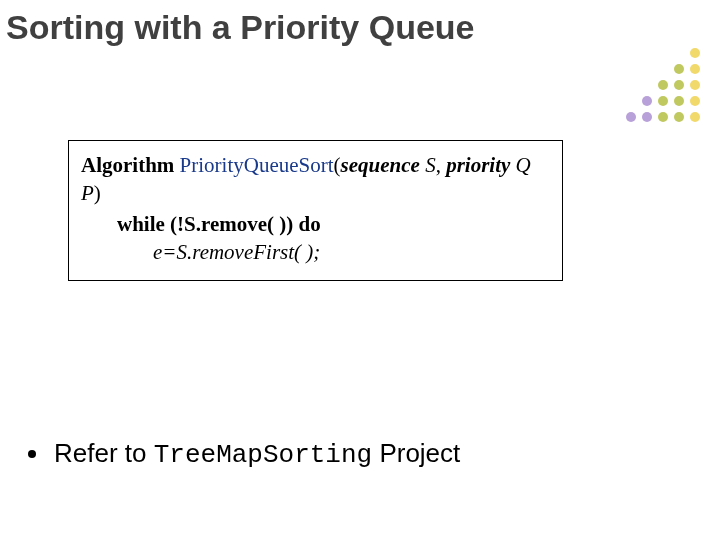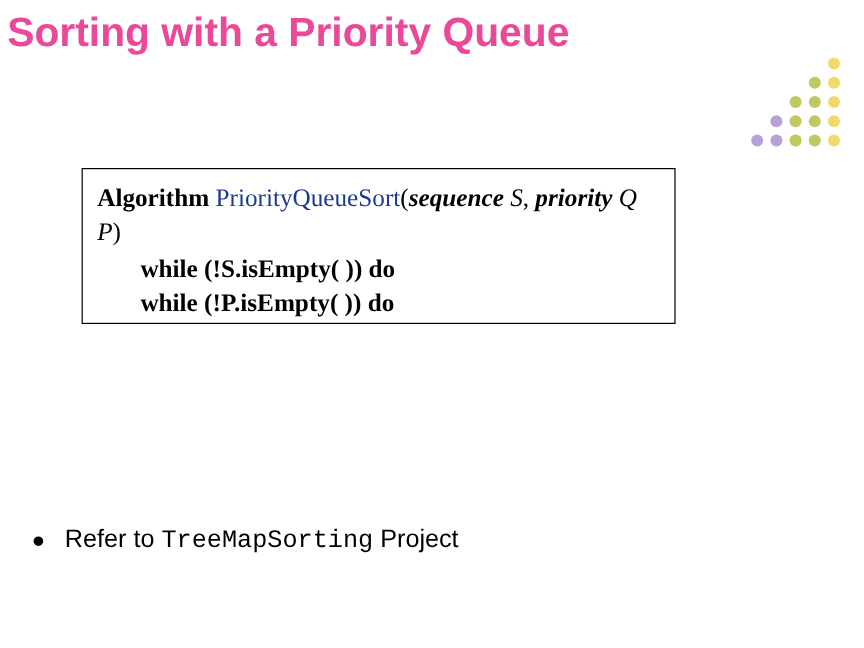--- a/index.html
+++ b/index.html
@@ -8,21 +8,21 @@
     height: 540px;
     background: #ffffff;
     font-family: Arial, Helvetica, sans-serif;
     color: #000000;
     position: relative;
     overflow: hidden;
   }
   .title {
     font-size: 34px;
     font-weight: bold;
-    color: #ec4899;
+    color: #404040;
     padding: 8px 0 0 6px;
   }
   .dots {
     position: absolute;
     top: 48px;
     right: 18px;
     display: grid;
     grid-template-columns: repeat(5, 12px);
     grid-template-rows: repeat(5, 12px);
     gap: 4px;
@@ -35,39 +35,39 @@
   .d-yellow { background: #f2d96b; }
   .d-olive { background: #c0c860; }
   .d-lav { background: #b8a0d8; }
   .d-empty { background: transparent; }
   .algo-box {
     position: absolute;
     top: 140px;
     left: 68px;
     width: 495px;
     border: 1px solid #000;
-    padding: 10px 12px 3px 12px;
+    padding: 10px 12px 14px 12px;
     font-family: "Times New Roman", Times, serif;
     font-size: 21px;
     line-height: 1.35;
   }
   .algo-heading { margin-bottom: 2px; }
   .alg-label { font-weight: bold; }
   .alg-name { color: #1a3a8a; }
   .italic { font-style: italic; }
   .bold { font-weight: bold; }
   .lvl1 { padding-left: 36px; }
   .lvl2 { padding-left: 72px; }
   .bullet-row {
     position: absolute;
     top: 438px;
     left: 28px;
     display: flex;
     align-items: center;
-    font-size: 21px;
+    font-size: 26px;
   }
   .bullet {
     width: 8px;
     height: 8px;
     background: #000;
     border-radius: 50%;
     margin-right: 18px;
   }
   .mono { font-family: "Courier New", Courier, monospace; }
 </style>
@@ -102,22 +102,22 @@
     <div class="dot d-olive"></div>
     <div class="dot d-olive"></div>
     <div class="dot d-yellow"></div>
 </div>
 
 <div class="algo-box">
   <div class="algo-heading">
     <span class="alg-label">Algorithm</span>
     <span> </span><span class="alg-name">PriorityQueueSort</span><span>(</span><span class="italic bold">sequence</span><span class="italic"> S</span><span>, </span><span class="italic bold">priority</span><span class="italic"> Q P</span><span>)</span>
   </div>
-  <div class="lvl1 bold">while (!S.isEmpty( )) do</div>
-  <div class="lvl1 bold">while (!P.isEmpty( )) do</div>
+  <div class="lvl1 bold">while (!S.remove( )) do</div>
+  <div class="lvl2 italic">e=S.removeFirst( );</div>
 </div>
 
 <div class="bullet-row">
   <div class="bullet"></div>
   <div>
     <span>Refer to </span><span class="mono">TreeMapSorting</span><span> Project</span>
   </div>
 </div>
 
 </body></html>

